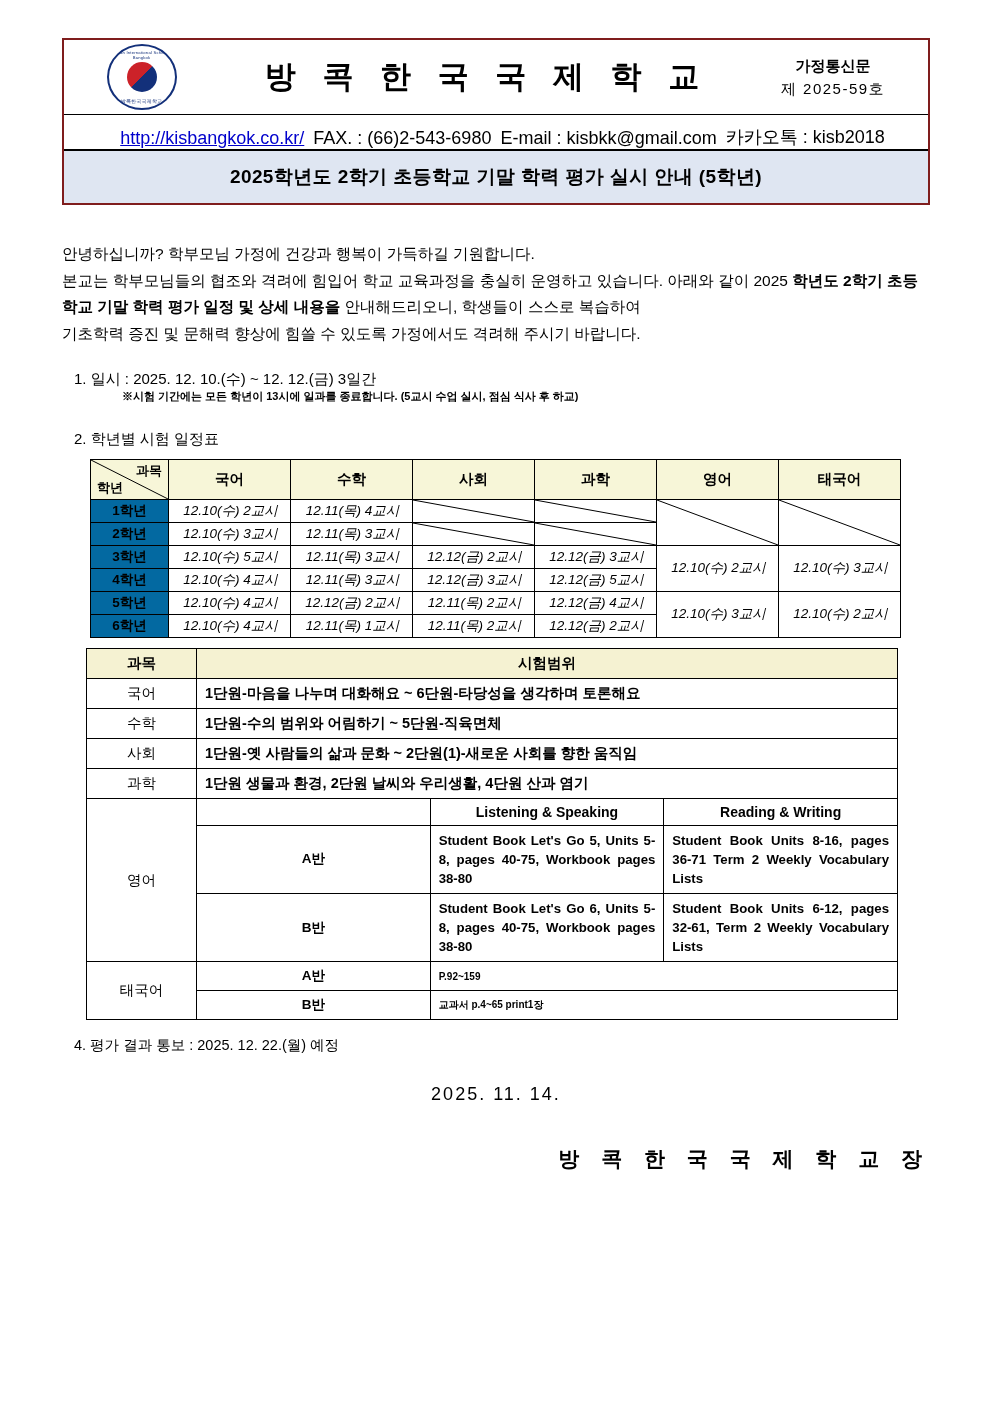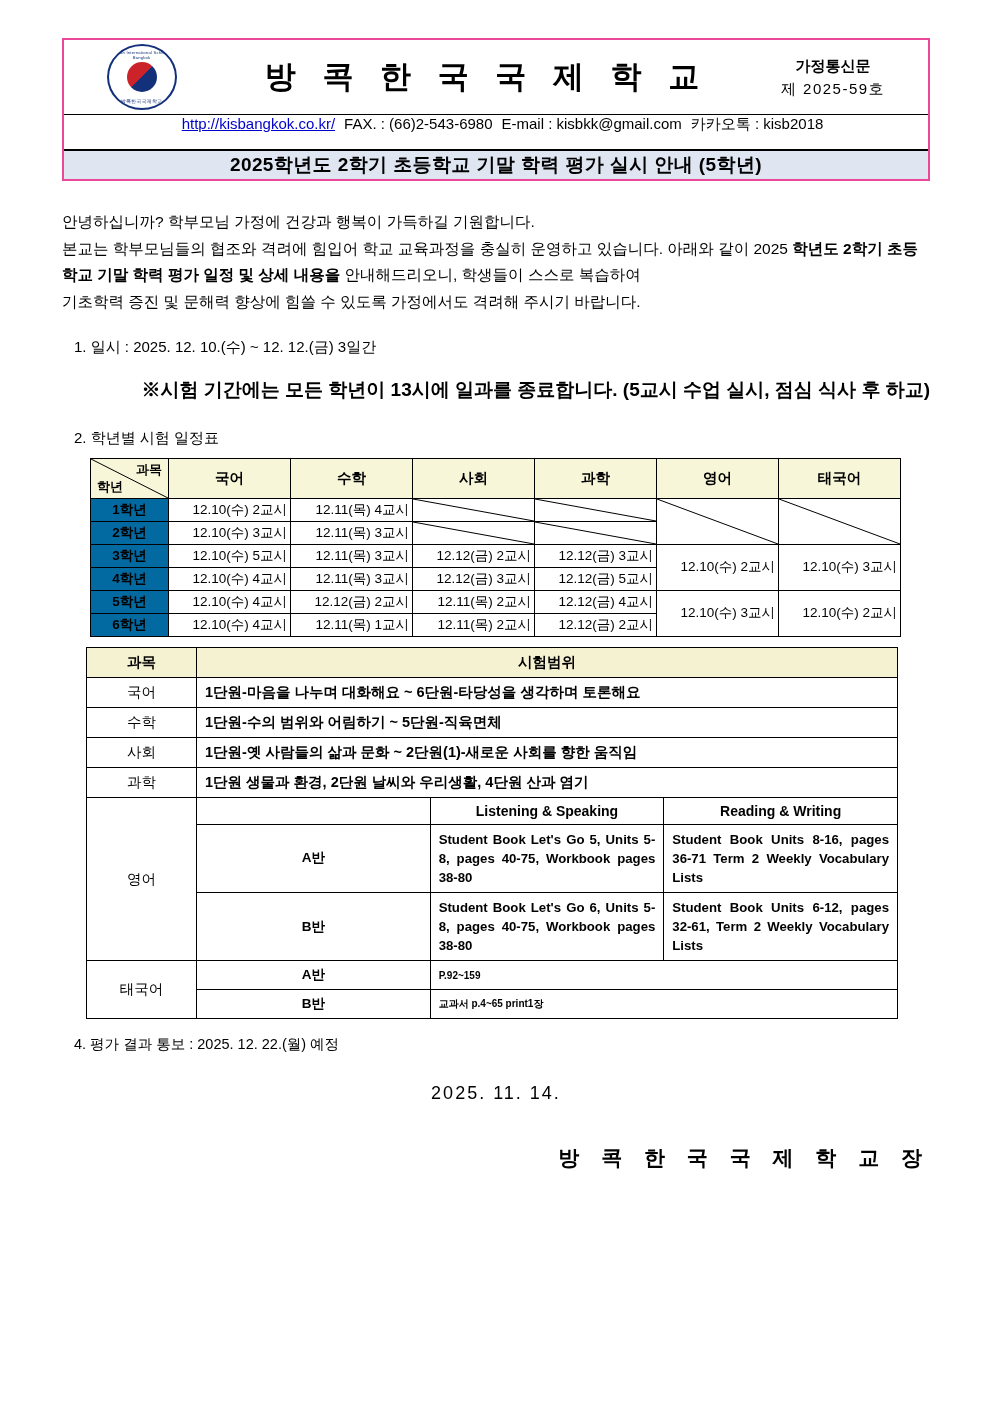--- a/index.html
+++ b/index.html
@@ -18,21 +18,21 @@
     width: 992px;
     height: 1403px;
     position: relative;
     box-sizing: border-box;
     padding: 0 62px;
   }
 
   
   .header-box {
     margin-top: 38px;
-    border: 2px solid #ec4899;
+    border: 2px solid #7f1d1d;
     box-sizing: border-box;
   }
   .header-top {
     display: flex;
     align-items: center;
     height: 74px;
     border-bottom: 1px solid #000;
   }
   .logo-cell {
     width: 155px;
@@ -88,63 +88,62 @@
   }
   .doc-meta .no {
     letter-spacing: 1.5px;
     font-weight: normal;
     font-size: 15px;
   }
 
   .header-contact {
     height: 34px;
     display: flex;
-    align-items: flex-start;
+    align-items: flex-end;
     justify-content: center;
-    font-size: 15px;
+    font-size: 18px;
     border-bottom: 2px solid #000;
     padding-left: 13px;
   }
   .header-contact a {
     color: #0000cc;
     text-decoration: underline;
   }
   .header-contact .sep { display: inline-block; width: 9px; }
 
   .title-bar {
     background: #dfe6f2;
-    height: 28px;
+    height: 52px;
     display: flex;
     align-items: center;
     justify-content: center;
     font-size: 19px;
     font-weight: bold;
     letter-spacing: .4px;
   }
 
   
   .intro {
-    margin-top: 28px;
+    margin-top: 36px;
     font-size: 15.5px;
     line-height: 1.72;
   }
   .intro p { margin: 0; }
   .intro .b { font-weight: bold; }
 
   .item {
     font-size: 15px;
     margin-top: 22px;
     padding-left: 12px;
   }
   .note {
-    font-size: 19px;
-    font-weight: bold;
-    margin-top: 20px;
+    font-size: 11px;
+    font-weight: bold;
+    margin-top: 0;
     padding-left: 60px;
-    text-align: right;
   }
   .section-label {
     font-size: 15px;
     margin-top: 26px;
     padding-left: 12px;
   }
 
   
   table {
     border-collapse: collapse;
@@ -190,21 +189,21 @@
   .sched .corner .slash {
     position: absolute;
     top: 0; left: 0;
     width: 100%; height: 100%;
   }
   .sched .gradecell {
     background: #0369a1;
     font-weight: bold;
     font-size: 13.5px;
   }
-  .sched .cell { text-align: right; padding-left: 5px; font-size: 13.5px; }
+  .sched .cell { text-align: center; padding-left: 5px; font-size: 13.5px; font-style: italic; }
   .sched .diag {
     position: relative;
     padding: 0;
   }
   .sched .diag svg { position: absolute; top:0; left:0; width:100%; height:100%; }
 
   
   .scope {
     margin: 10px 0 0 24px;
     width: 812px;

